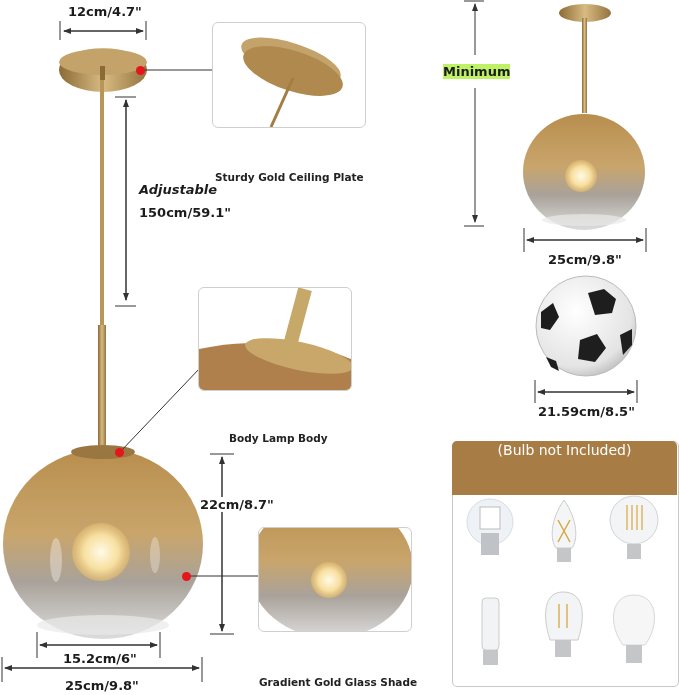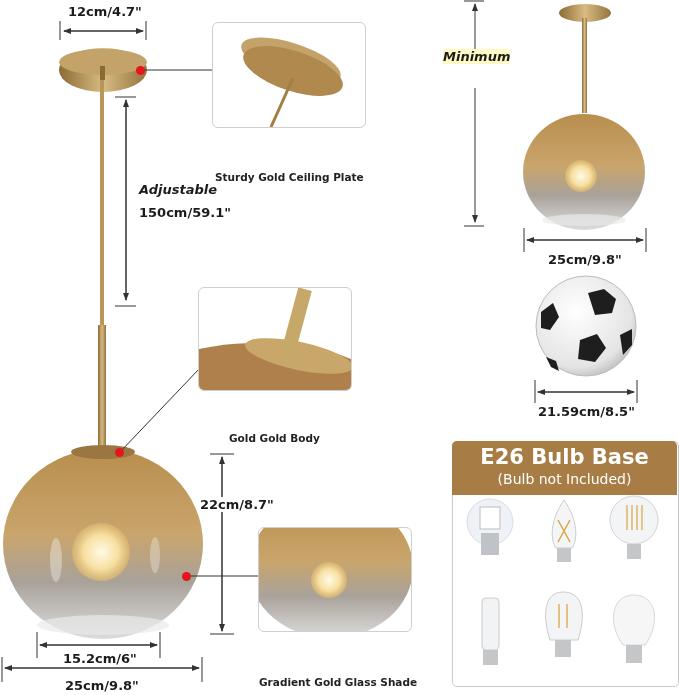--- a/index.html
+++ b/index.html
@@ -125,53 +125,52 @@
 <div class="dot" style="left:136px;top:66px;"></div>
 <div class="dot" style="left:115px;top:448px;"></div>
 <div class="dot" style="left:182px;top:572px;"></div>
 
 <div class="lbl" style="left:68px;top:4px;">12cm/4.7"</div>
 <div class="lbl" style="left:139px;top:182px;font-style:italic;">Adjustable</div>
 <div class="lbl" style="left:139px;top:205px;">150cm/59.1"</div>
 <div class="lbl" style="left:200px;top:497px;background:#fff;">22cm/8.7"</div>
 <div class="lbl" style="left:63px;top:651px;">15.2cm/6"</div>
 <div class="lbl" style="left:65px;top:678px;">25cm/9.8"</div>
-<div class="lbl" style="left:443px;top:49px;background:#fef9c3;font-style:italic;">Minimum</div>
+<div class="lbl" style="left:443px;top:64px;background:#bef264;">Minimum</div>
 <div class="lbl" style="left:548px;top:252px;">25cm/9.8"</div>
 <div class="lbl" style="left:538px;top:404px;">21.59cm/8.5"</div>
 
 <div class="inset" style="left:212px;top:22px;width:152px;height:104px;">
   <svg width="152" height="104">
     <ellipse cx="78" cy="38" rx="52" ry="18" fill="#c3a36a" transform="rotate(18 78 38)"></ellipse>
     <ellipse cx="80" cy="48" rx="52" ry="20" fill="#b0894e" transform="rotate(18 80 48)"></ellipse>
     <line x1="80" y1="55" x2="58" y2="104" stroke="#a27e44" stroke-width="3"></line>
   </svg>
 </div>
 <div class="cap" style="left:215px;top:135px;">Sturdy Gold Ceiling Plate</div>
 
 <div class="inset" style="left:198px;top:287px;width:152px;height:102px;">
   <svg width="152" height="102">
     <ellipse cx="60" cy="100" rx="120" ry="45" fill="#b0804c"></ellipse>
     <ellipse cx="100" cy="68" rx="55" ry="14" fill="#c9a66a" transform="rotate(12 100 68)"></ellipse>
     <rect x="90" y="0" width="14" height="70" fill="#c6a968" transform="rotate(15 97 35)"></rect>
   </svg>
 </div>
-<div class="cap" style="left:229px;top:396px;">Gold Gold Body</div>
+<div class="cap" style="left:229px;top:396px;">Body Lamp Body</div>
 
 <div class="inset" style="left:258px;top:527px;width:152px;height:103px;">
   <svg width="152" height="103">
     <ellipse cx="72" cy="40" rx="82" ry="70" fill="url(#glass)"></ellipse>
     <circle cx="70" cy="52" r="18" fill="url(#bulbglow)"></circle>
   </svg>
 </div>
 <div class="cap" style="left:259px;top:640px;">Gradient Gold Glass Shade</div>
 
 <div class="bulbbox"></div>
 <div class="banner">
-  <div class="t">E26 Bulb Base</div>
   <div class="s">(Bulb not Included)</div>
 </div>
 
 <svg width="679" height="695" viewBox="0 0 679 695" style="pointer-events:none;">
 
   <g>
     <circle cx="490" cy="522" r="23" fill="#eef2f6" stroke="#d6dde4"></circle>
     <rect x="480" y="507" width="20" height="22" fill="#fff" stroke="#bbb"></rect>
     <rect x="481" y="533" width="18" height="22" fill="#bfc3c7"></rect>
   </g>

